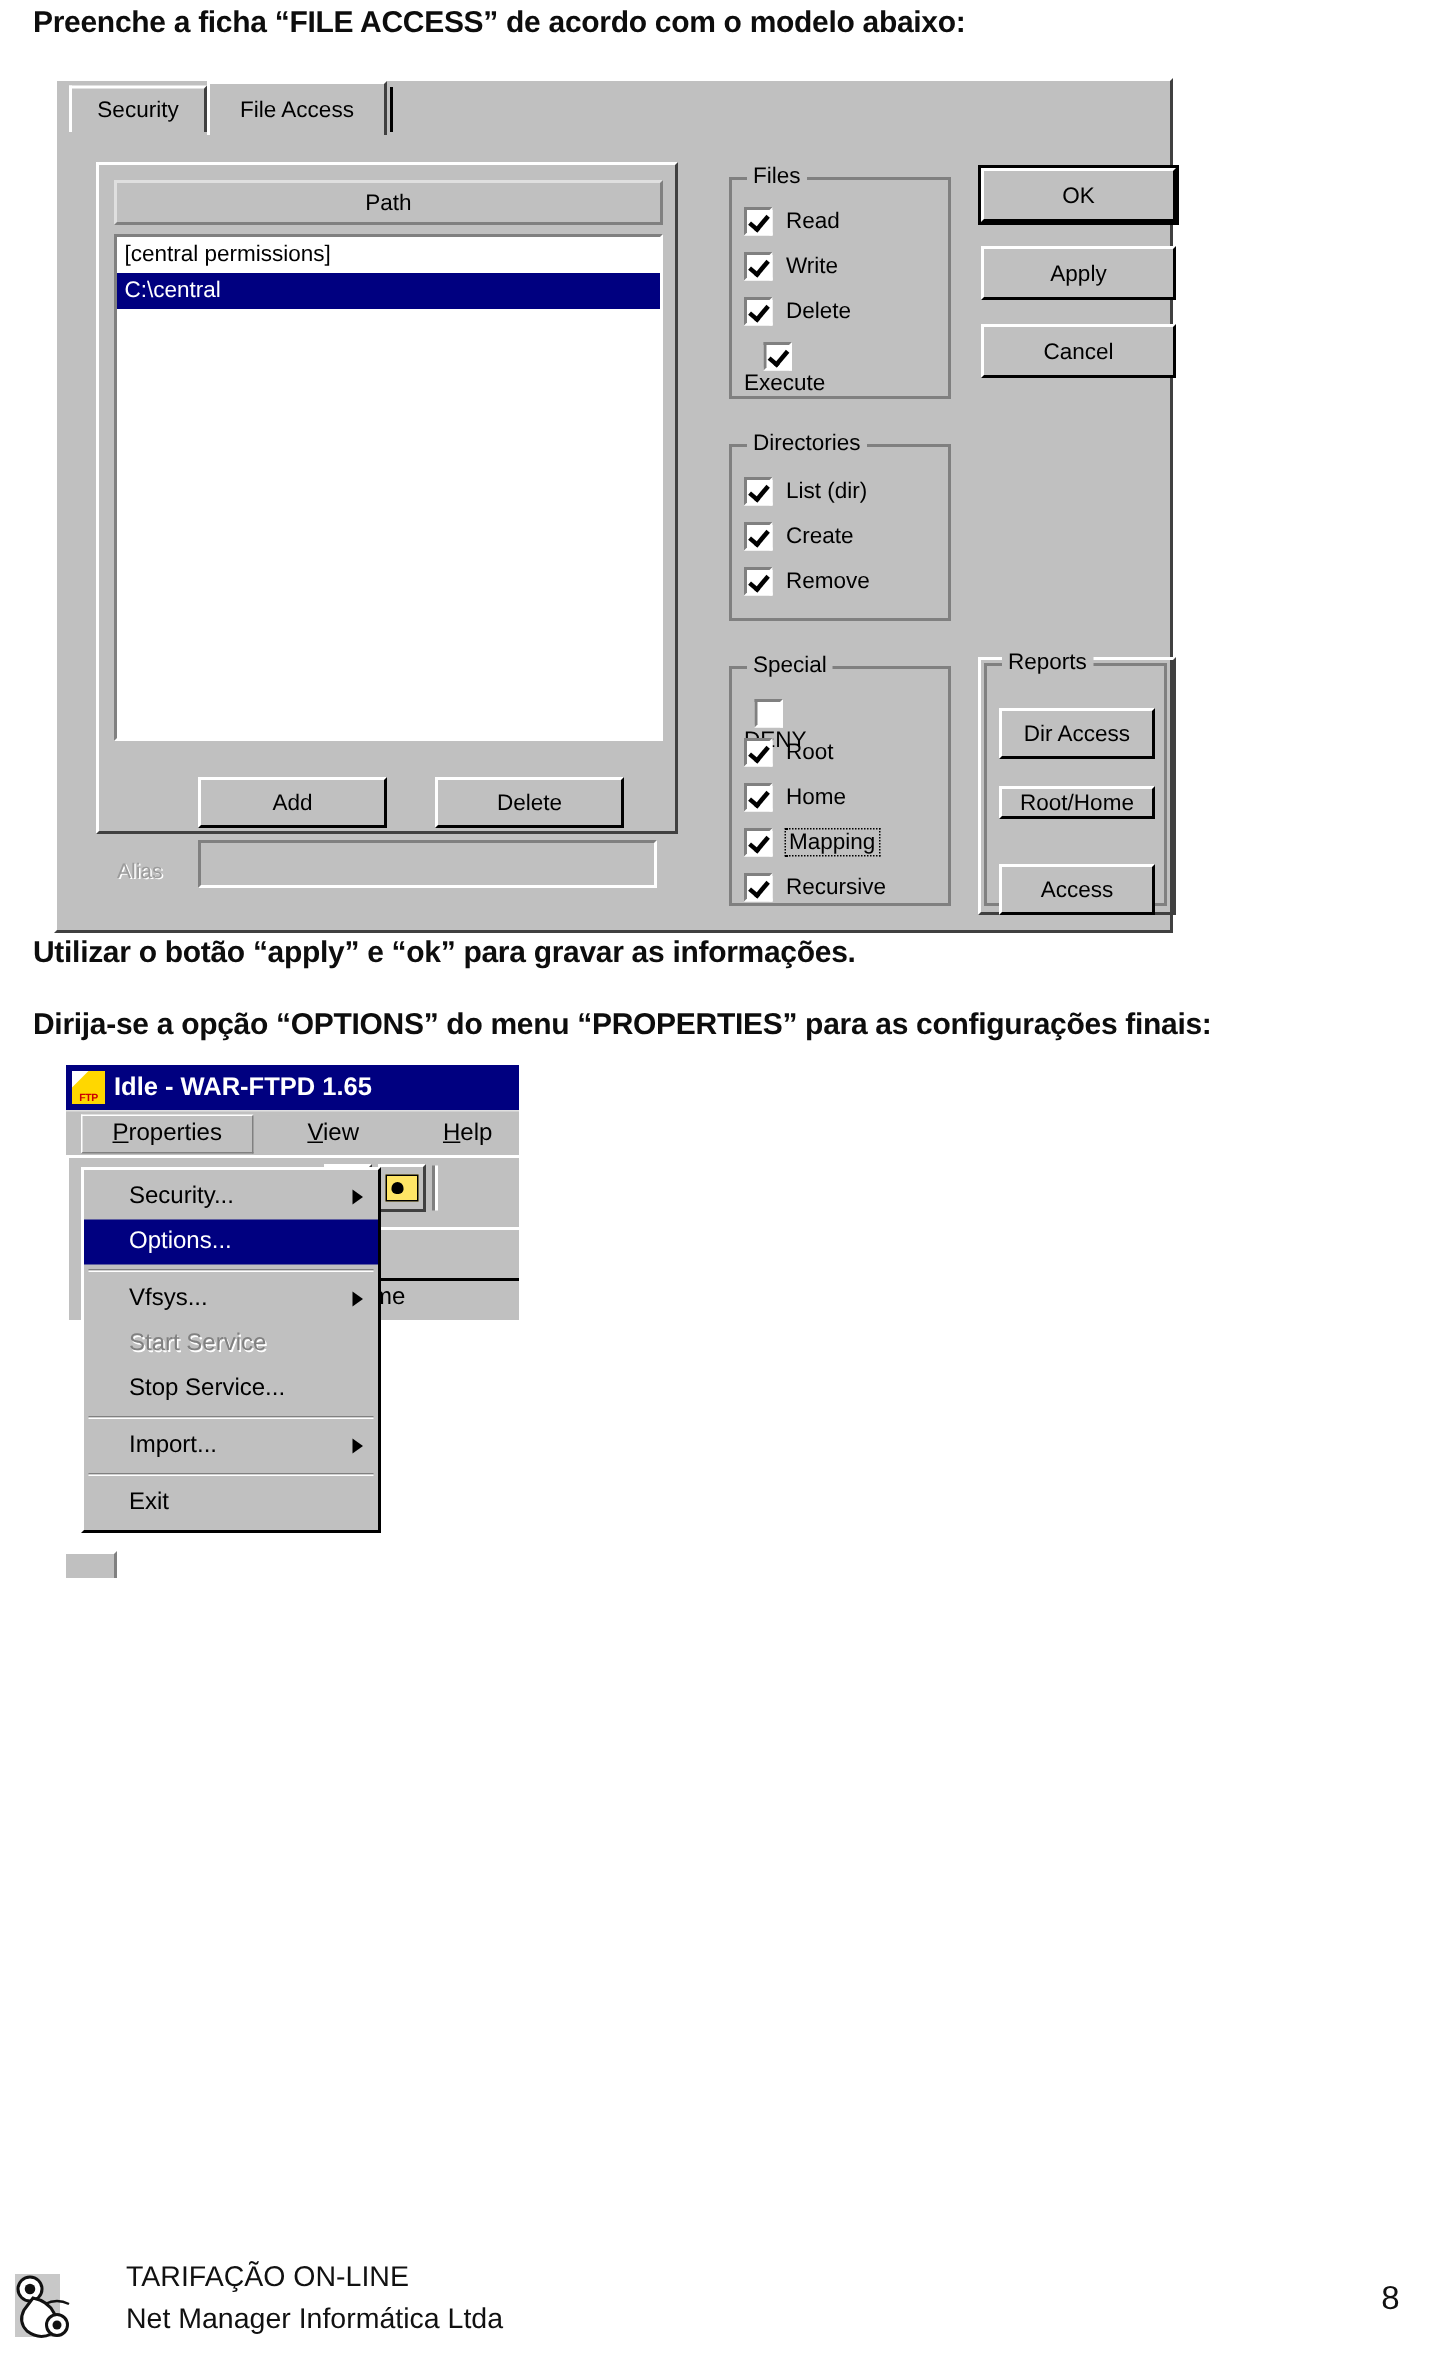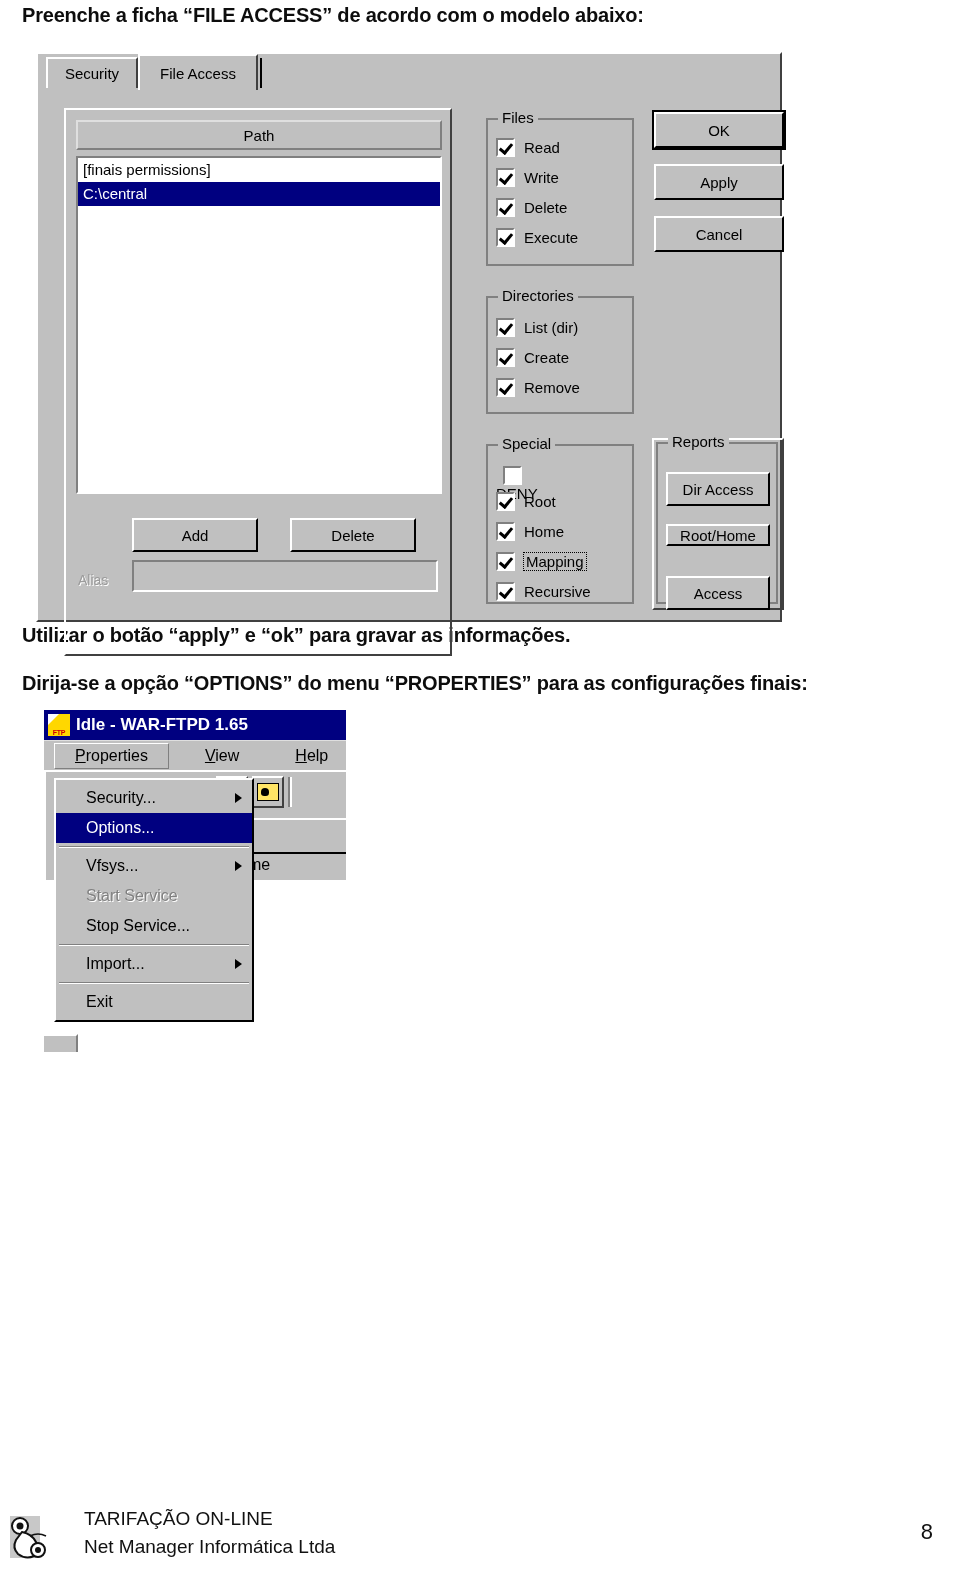--- a/index.html
+++ b/index.html
@@ -100,21 +100,21 @@
   #dialog-body {
     position: absolute;
     left: 4px; top: 36px;
     right: 4px; bottom: 4px;
   }
 
   
   #path-pane {
     position: absolute;
     left: 22px; top: 18px;
-    width: 388px; height: 548px;
+    width: 388px; height: 448px;
   }
   #path-header {
     position: absolute;
     left: 10px; top: 10px;
     width: 366px; height: 30px;
     background: #c0c0c0;
     border-top: 2px solid #dfdfdf;
     border-left: 2px solid #dfdfdf;
     border-right: 2px solid #808080;
     border-bottom: 2px solid #808080;
@@ -471,21 +471,21 @@
   <div id="dialog-body">
 
     <div id="path-pane" class="outset">
 
       <div id="path-header">
         <span>Path</span>
       </div>
 
       <div id="path-list">
         <div class="path-row">
-          <span>[finais permissions]</span>
+          <span>[central permissions]</span>
         </div>
         <div class="path-row selected">
           <span>C:\central</span>
         </div>
       </div>
 
       <div class="btn" id="add-button">
         <span>Add</span>
       </div>
       <div class="btn" id="delete-button">
@@ -506,21 +506,21 @@
         <span>Read</span>
       </div>
       <div class="cb-row" style="left:8px; top:48px;">
         <span class="cbox checked"></span>
         <span>Write</span>
       </div>
       <div class="cb-row" style="left:8px; top:78px;">
         <span class="cbox checked"></span>
         <span>Delete</span>
       </div>
-      <div class="cb-row" style="left:8px; top:108px;">
+      <div class="cb-row" style="left:8px; top:108px;flex-direction:column;">
         <span class="cbox checked"></span>
         <span>Execute</span>
       </div>
     </div>
 
     <div class="groupbox" id="dirs-group">
       <div class="gb-inner"></div>
       <div class="gb-title">Directories</div>
       <div class="cb-row" style="left:8px; top:20px;">
         <span class="cbox checked"></span>

